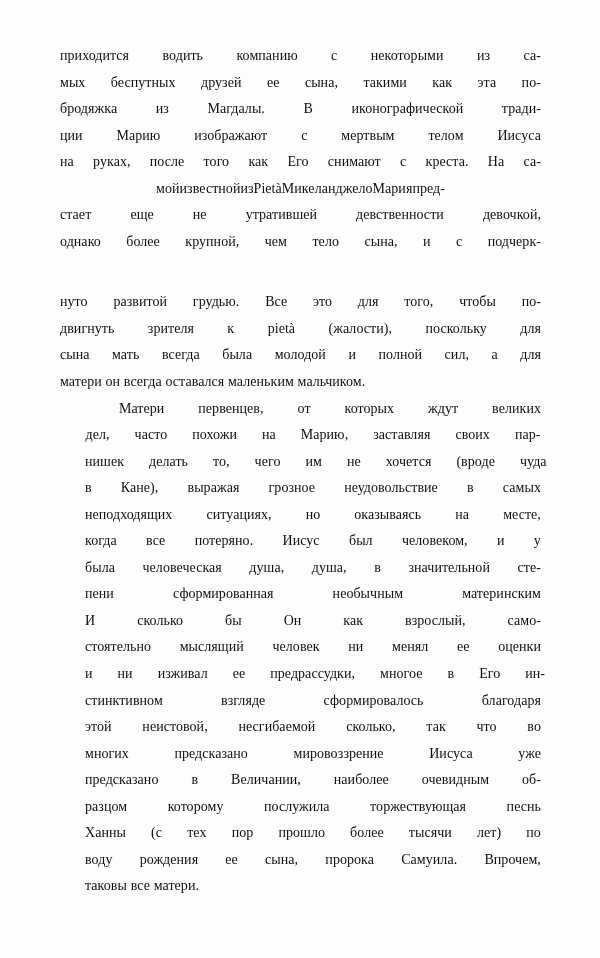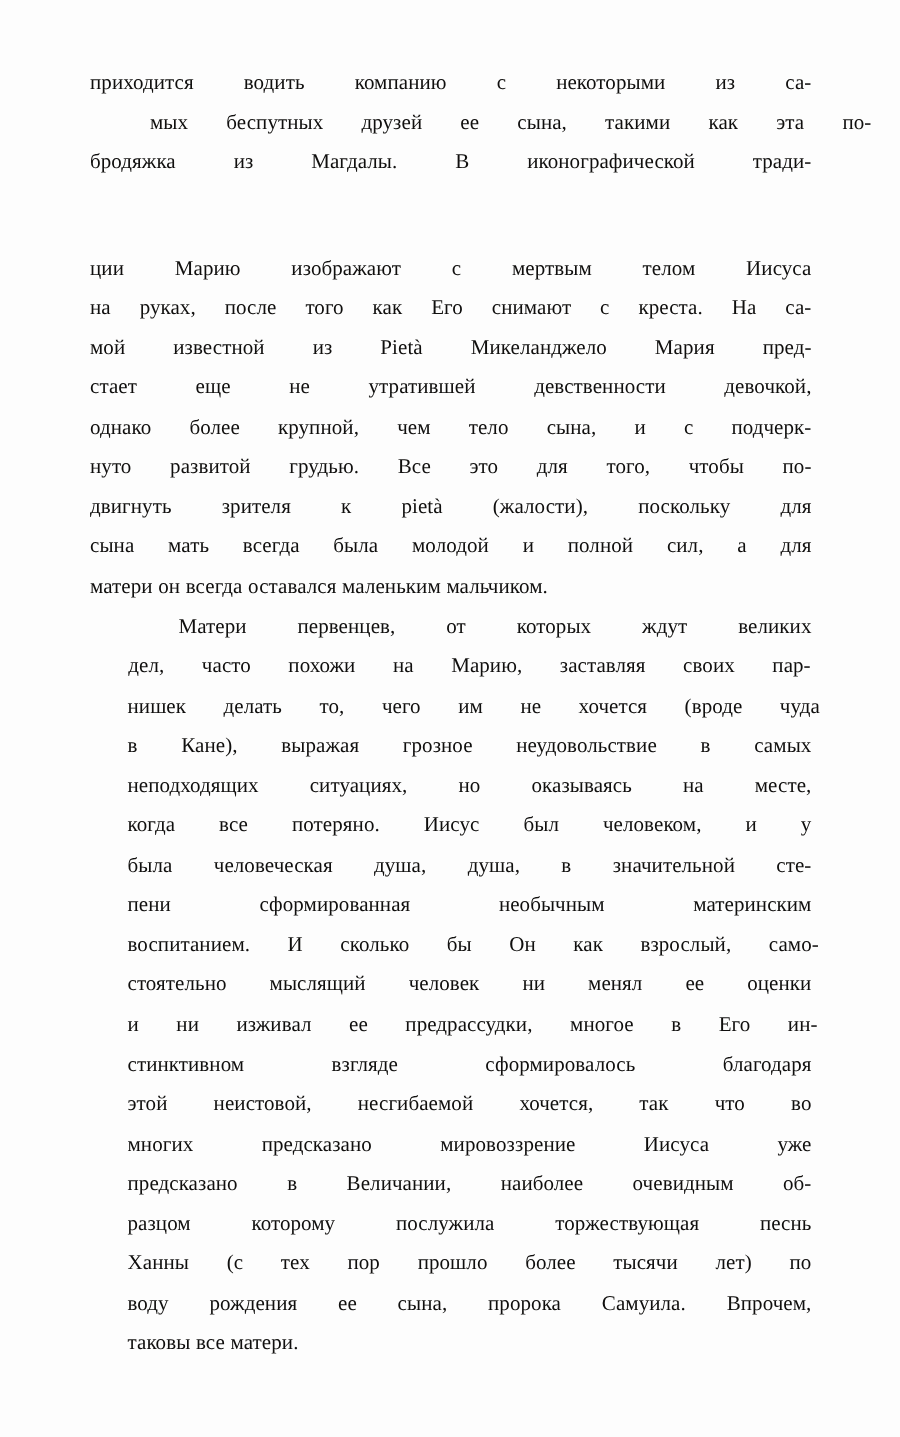--- a/index.html
+++ b/index.html
@@ -77,40 +77,40 @@
     <p class="para continuation" style="color: rgb(16, 15, 14);">
       <span class="line just" style="width: 481px;">
           <span>приходится</span>
           <span>водить</span>
           <span>компанию</span>
           <span>с</span>
           <span>некоторыми</span>
           <span>из</span>
           <span>са-</span>
         </span>
-      <span class="line just" style="width: 481px; margin-left: 40px;">
+      <span class="line just" style="width: 481px;">
           <span>мых</span>
           <span>беспутных</span>
           <span>друзей</span>
           <span>ее</span>
           <span>сына,</span>
           <span>такими</span>
           <span>как</span>
           <span>эта</span>
           <span>по-</span>
         </span>
       <span class="line just" style="width: 481px;">
           <span>бродяжка</span>
           <span>из</span>
           <span>Магдалы.</span>
           <span>В</span>
           <span>иконографической</span>
           <span>тради-</span>
         </span>
-      <span class="line just" style="width: 481px; margin-top: 44px;">
+      <span class="line just" style="width: 481px;">
           <span>ции</span>
           <span>Марию</span>
           <span>изображают</span>
           <span>с</span>
           <span>мертвым</span>
           <span>телом</span>
           <span>Иисуса</span>
         </span>
       <span class="line just" style="width: 481px;">
           <span>на</span>
@@ -118,21 +118,21 @@
           <span>после</span>
           <span>того</span>
           <span>как</span>
           <span>Его</span>
           <span>снимают</span>
           <span>с</span>
           <span>креста.</span>
           <span>На</span>
           <span>са-</span>
         </span>
-      <span class="line just" style="width: 481px;">
+      <span class="line just" style="width: 481px; justify-content: center;">
           <span>мой</span>
           <span>известной</span>
           <span>из</span>
           <span>Pietà</span>
           <span>Микеланджело</span>
           <span>Мария</span>
           <span>пред-</span>
         </span>
       <span class="line just" style="width: 481px;">
           <span>стает</span>
@@ -146,21 +146,21 @@
           <span>однако</span>
           <span>более</span>
           <span>крупной,</span>
           <span>чем</span>
           <span>тело</span>
           <span>сына,</span>
           <span>и</span>
           <span>с</span>
           <span>подчерк-</span>
         </span>
-      <span class="line just" style="width: 481px;">
+      <span class="line just" style="width: 481px; margin-top: 34px;">
           <span>нуто</span>
           <span>развитой</span>
           <span>грудью.</span>
           <span>Все</span>
           <span>это</span>
           <span>для</span>
           <span>того,</span>
           <span>чтобы</span>
           <span>по-</span>
         </span>
@@ -255,21 +255,20 @@
           <span>значительной</span>
           <span>сте-</span>
         </span>
       <span class="line just" style="width: 481px;">
           <span>пени</span>
           <span>сформированная</span>
           <span>необычным</span>
           <span>материнским</span>
         </span>
       <span class="line just" style="width: 481px;">
-          <span>воспитанием.</span>
           <span>И</span>
           <span>сколько</span>
           <span>бы</span>
           <span>Он</span>
           <span>как</span>
           <span>взрослый,</span>
           <span>само-</span>
         </span>
       <span class="line just" style="width: 481px;">
           <span>стоятельно</span>
@@ -294,21 +293,21 @@
       <span class="line just" style="width: 481px;">
           <span>стинктивном</span>
           <span>взгляде</span>
           <span>сформировалось</span>
           <span>благодаря</span>
         </span>
       <span class="line just" style="width: 481px;">
           <span>этой</span>
           <span>неистовой,</span>
           <span>несгибаемой</span>
-          <span>хочется,</span>
+          <span>сколько,</span>
           <span>так</span>
           <span>что</span>
           <span>во</span>
         </span>
       <span class="line just" style="width: 481px;">
           <span>многих</span>
           <span>предсказано</span>
           <span>мировоззрение</span>
           <span>Иисуса</span>
           <span>уже</span>

